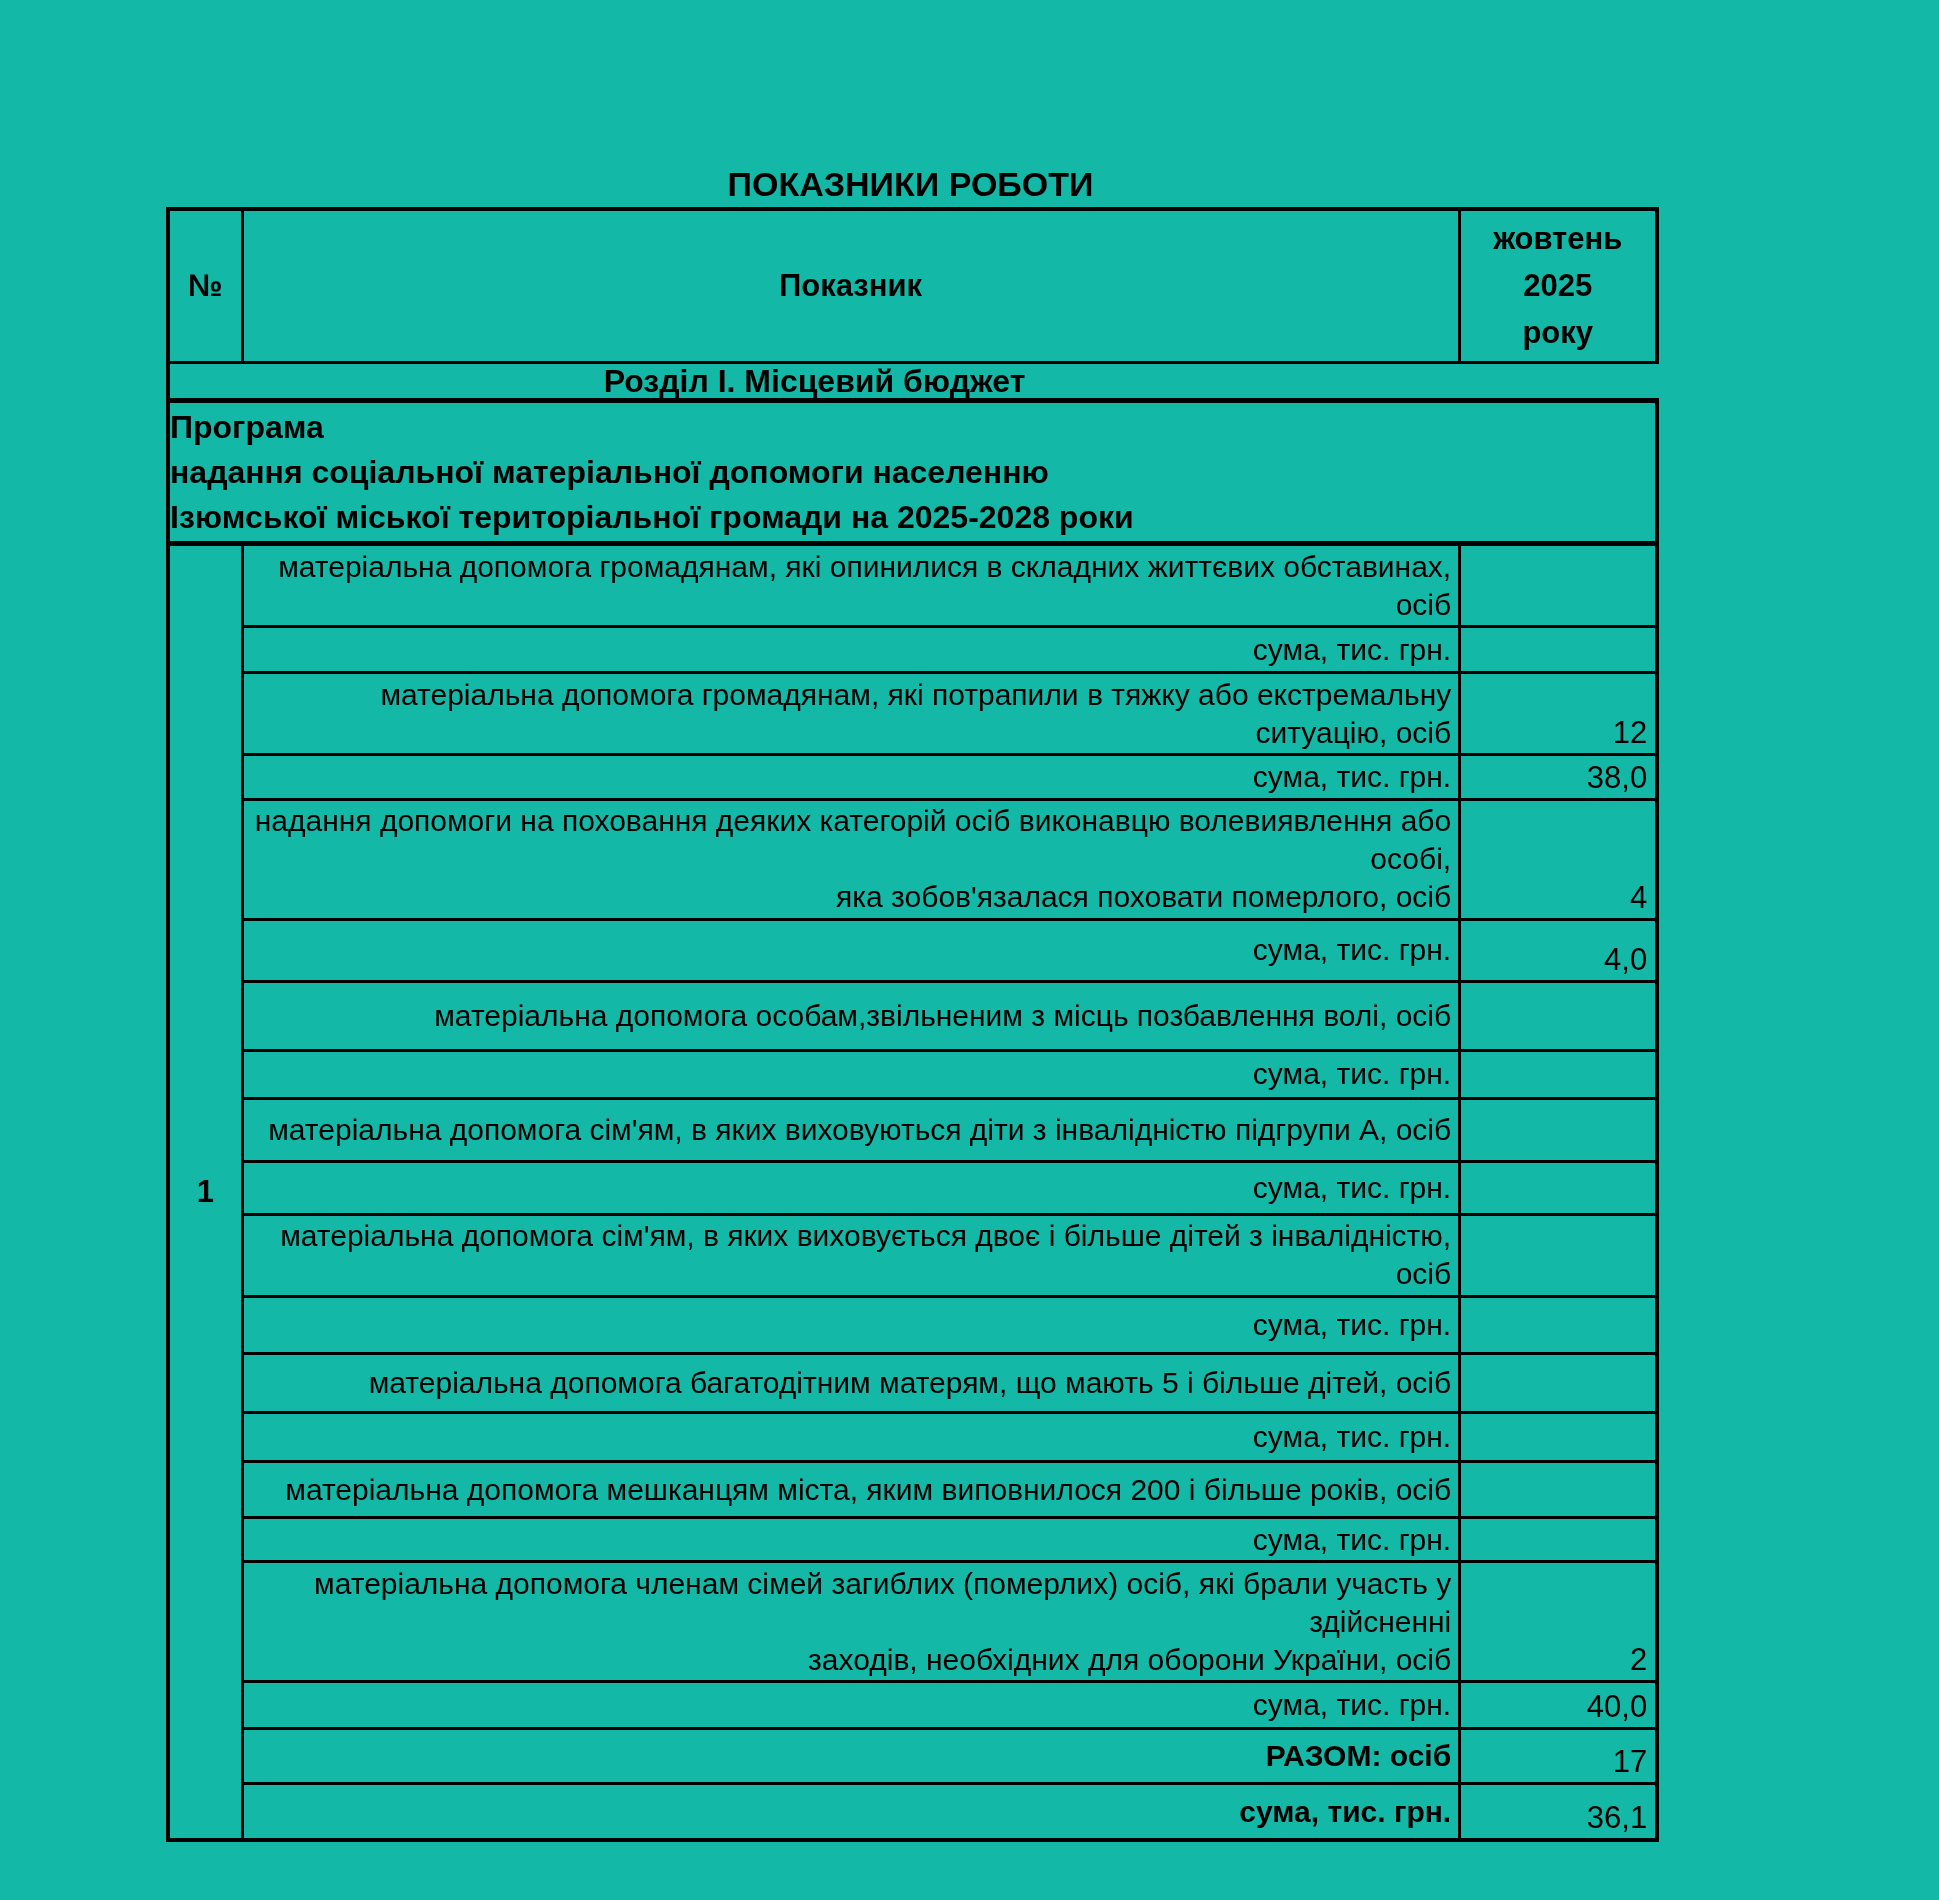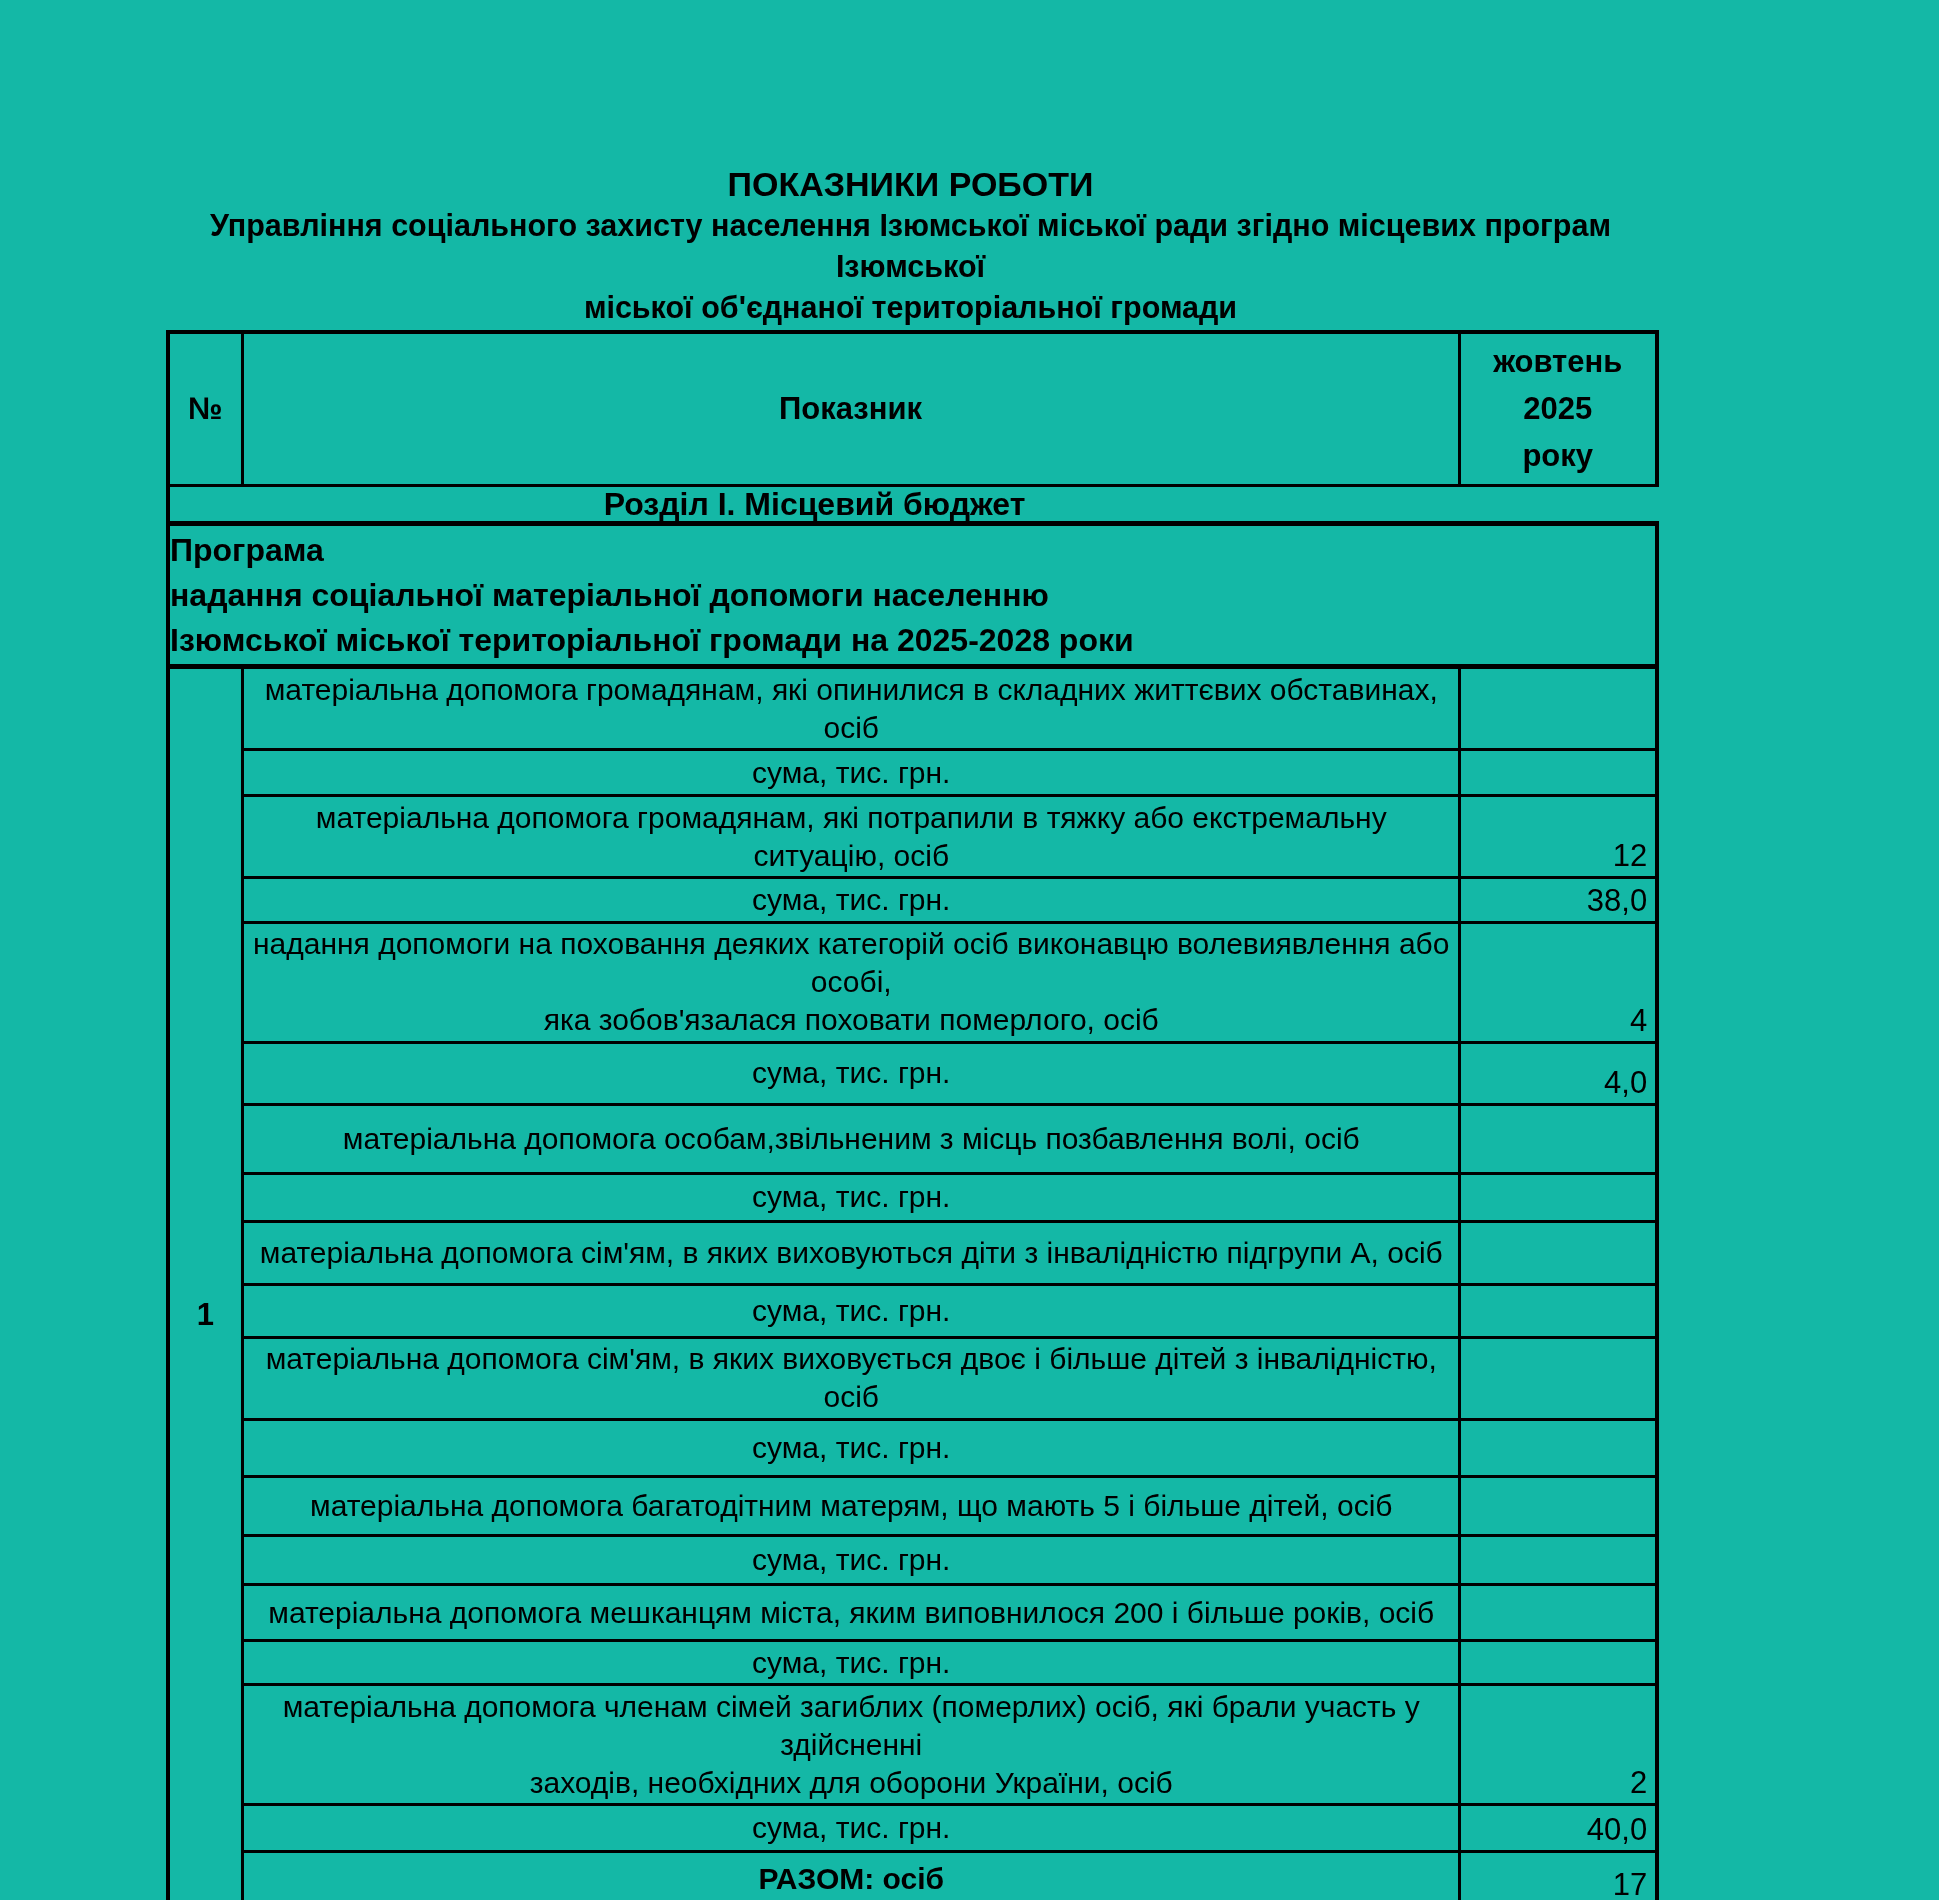--- a/index.html
+++ b/index.html
@@ -79,21 +79,21 @@
   
   td.num{
     border-left:4.7px solid #000;
     border-bottom:4.7px solid #000;
     text-align:center;
     vertical-align:middle;
     font-weight:bold;
     font-size:31px;
   }
   td.lbl{
-    text-align:center;
+    text-align:right;
     vertical-align:middle;
     font-size:30px;
     line-height:38px;
     padding:1.6px 6.3px 1.6px 7.8px;
     white-space:pre-line;
   }
   td.val{
     border-right:4.7px solid #000;
     text-align:right;
     vertical-align:bottom;
@@ -105,22 +105,20 @@
   .bold{font-weight:bold;}
 </style>
 </head>
 <body>
 
 <div class="page">
   <div class="doc">
 
     <div class="titles">
       <div class="title-main">ПОКАЗНИКИ РОБОТИ</div>
-      <div class="title-sub">Управління соціального захисту населення Ізюмської міської ради згідно місцевих програм Ізюмської
-міської об'єднаної територіальної громади</div>
     </div>
 
     <table class="tbl">
       <colgroup>
         <col style="width:74px">
         <col style="width:1217px">
         <col style="width:198px">
       </colgroup>
       <tbody>
         <tr class="hdr" style="height:154px">

